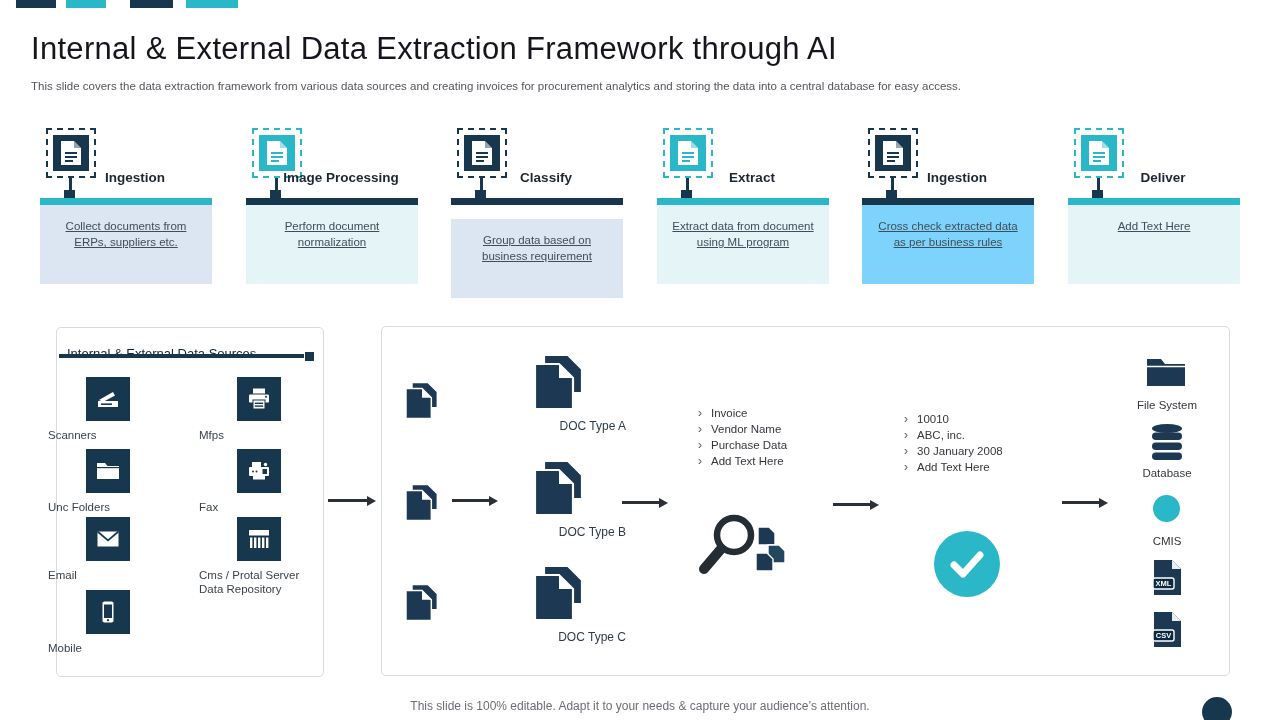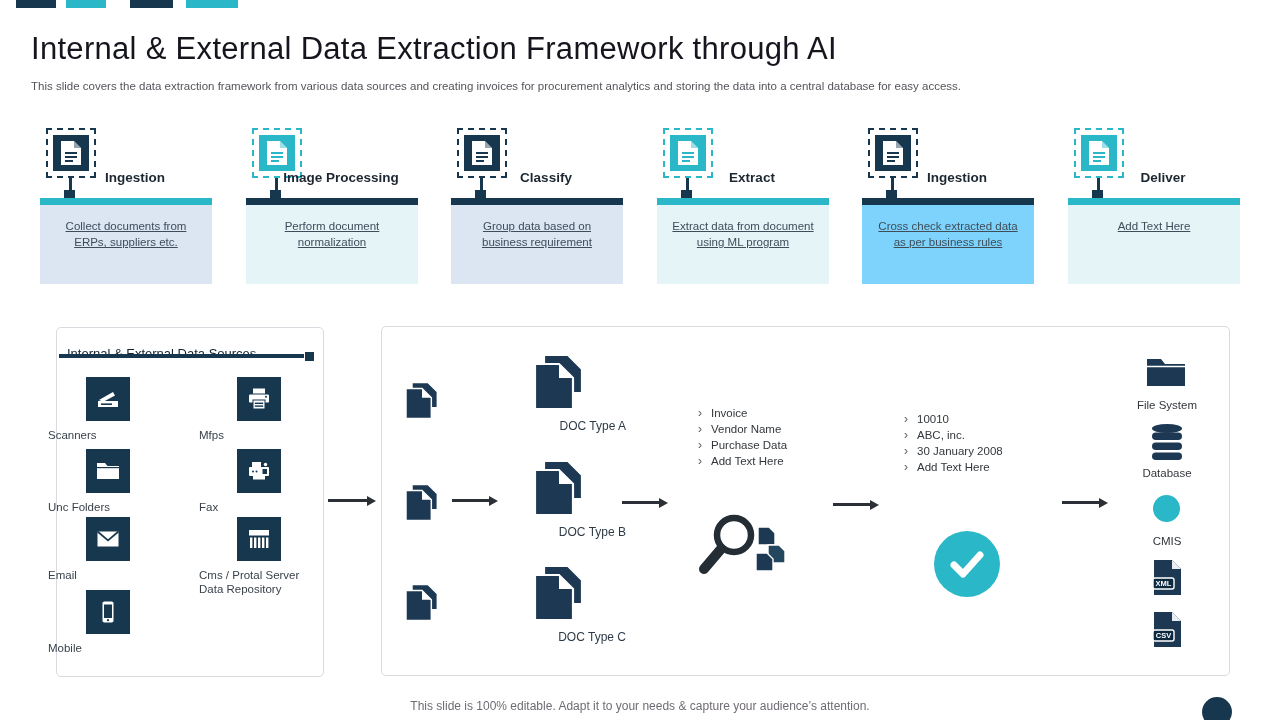--- a/index.html
+++ b/index.html
@@ -117,21 +117,21 @@
             <rect x="5" y="12" width="12" height="2" fill="currentColor"></rect>
             <rect x="5" y="16" width="12" height="2" fill="currentColor"></rect>
             <rect x="5" y="20" width="8" height="2" fill="currentColor"></rect>
           </svg>
     </div>
       </div>
     <div class="step-label">Classify</div>
     <div class="step-conn"></div>
     <div class="step-conn-sq"></div>
     <div class="step-bar" style="background: rgb(23, 55, 78);"></div>
-    <div class="step-box" style="background: rgb(219, 230, 242);">Group data based on business requirement</div>
+    <div class="step-box" style="background: rgb(219, 230, 242); margin-top: 14px;">Group data based on business requirement</div>
   </div>
 
   <div class="step" style="left:657px">
     <div class="step-icon-box" style="border-color: rgb(42, 183, 200);">
         <div class="step-icon-inner" style="background: rgb(42, 183, 200); color: rgb(42, 183, 200);">
       <svg width="22" height="26" viewBox="0 0 22 26">
             <path d="M1 1h13l7 7v17H1z" fill="#fff"></path>
             <path d="M14 1v7h7z" fill="currentColor" opacity="0.45"></path>
             <rect x="5" y="12" width="12" height="2" fill="currentColor"></rect>
             <rect x="5" y="16" width="12" height="2" fill="currentColor"></rect>

